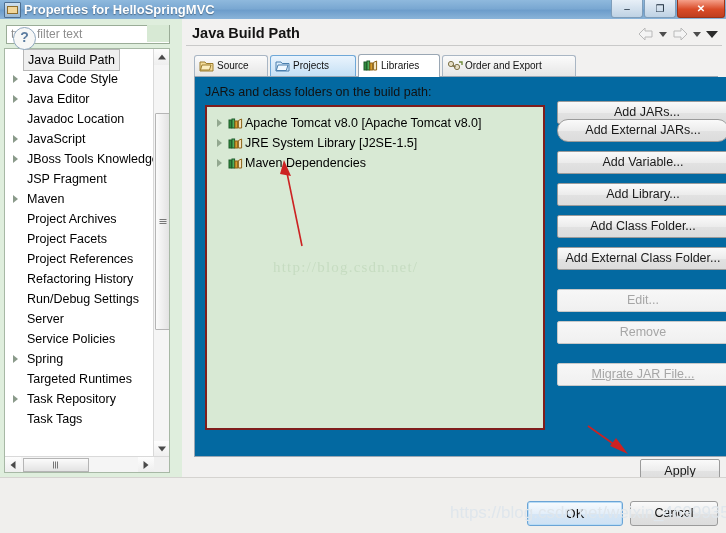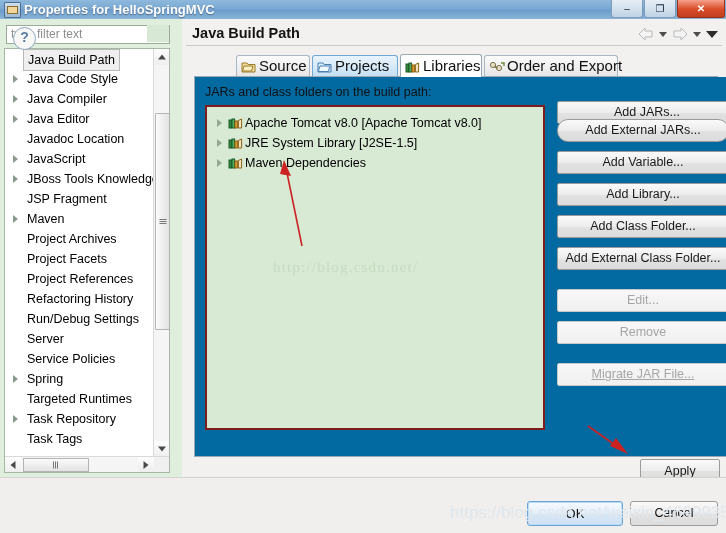--- a/index.html
+++ b/index.html
@@ -197,25 +197,24 @@
   .tabstrip {
     position: absolute; left: 12px; top: 36px; width: 524px; height: 22px;
   }
   .tab {
     position: absolute; top: 0; height: 21px;
     box-sizing: border-box;
     border: 1px solid #a9b6c4;
     border-bottom: none;
     border-radius: 3px 3px 0 0;
     background: linear-gradient(to bottom,#fbfbfb,#e6e6e6);
-    font-size: 15px; color: #111;
+    font-size: 10px; color: #111;
     padding-left: 22px; padding-right: 22px;
     line-height: 20px;
     white-space: nowrap;
-    margin-left: 42px;
   }
   .tab.active {
     background: #ffffff;
     border-color: #9aa7b4;
     height: 23px; line-height: 21px;
     z-index: 3;
   }
   .tab.hi {
     background: linear-gradient(to bottom,#eaf4fd,#c5e0f5);
     border-color: #6fa8d8;
@@ -359,21 +358,20 @@
   <div class="sidebar">
     <div class="filter-wrap">
       <input class="filter-input" type="text" placeholder="type filter text" style="">
       <div class="filter-green"></div>
     </div>
 
     <div class="tree-box">
       <div class="tree-list" id="treeList">
           <div class="tree-item sel"><span class="lbl">Java Build Path</span></div>
           <div class="tree-item"><span class="arrow"></span><span class="lbl">Java Code Style</span></div>
-          <div class="tree-item"><span class="arrow"></span><span class="lbl">Java Compiler</span></div>
           <div class="tree-item"><span class="arrow"></span><span class="lbl">Java Editor</span></div>
           <div class="tree-item"><span class="lbl">Javadoc Location</span></div>
           <div class="tree-item"><span class="arrow"></span><span class="lbl">JavaScript</span></div>
           <div class="tree-item"><span class="arrow"></span><span class="lbl">JBoss Tools Knowledge</span></div>
           <div class="tree-item"><span class="lbl">JSP Fragment</span></div>
           <div class="tree-item"><span class="arrow"></span><span class="lbl">Maven</span></div>
           <div class="tree-item"><span class="lbl">Project Archives</span></div>
           <div class="tree-item"><span class="lbl">Project Facets</span></div>
           <div class="tree-item"><span class="lbl">Project References</span></div>
           <div class="tree-item"><span class="lbl">Refactoring History</span></div>
@@ -442,21 +440,21 @@
         <div class="tab hi" style="left: 76px; width: 86px;"><span class="ticon"><svg width="15" height="14" viewBox="0 0 15 14">
               <path d="M1 3h5l1.2 1.5H14V12H1z" fill="#d9ecfb" stroke="#4a7fae"></path>
               <path d="M3 6h10l-1.7 5.5H1.3z" fill="#f0f8ff" stroke="#4a7fae"></path>
             </svg></span><span>Projects</span></div>
         <div class="tab active" style="left: 164px; width: 82px; top: -1px;"><span class="ticon"><svg width="15" height="14" viewBox="0 0 15 14">
               <rect x="1" y="4" width="2.6" height="8" fill="#2f8a3d" stroke="#1d5b28"></rect>
               <rect x="4" y="3" width="2.6" height="9" fill="#4fae5d" stroke="#1d5b28"></rect>
               <rect x="7" y="5" width="2.4" height="7" fill="#e0a32e" stroke="#8d6317"></rect>
               <path d="M10.4 4.5 L13.6 3 L13.6 12 L10.4 12 Z" fill="#f2e4bf" stroke="#8d6317"></path>
             </svg></span><span>Libraries</span></div>
-        <div class="tab" style="left: 248px; width: 134px; text-align: right;"><span class="ticon"><svg width="16" height="14" viewBox="0 0 16 14">
+        <div class="tab" style="left: 248px; width: 134px;"><span class="ticon"><svg width="16" height="14" viewBox="0 0 16 14">
               <circle cx="4" cy="5" r="2.6" fill="#e8e0c8" stroke="#7d7148"></circle>
               <circle cx="10" cy="8" r="2.6" fill="#e8e0c8" stroke="#7d7148"></circle>
               <path d="M5.5 6.5 L8.5 8" stroke="#7d7148" stroke-width="1.4"></path>
               <path d="M12 3 L15 3 L15 6" stroke="#6f8a3a" stroke-width="1.4" fill="none"></path>
             </svg></span><span>Order and Export</span></div>
       </div>
     <div class="tabline"></div>
 
     <div class="tabcontent">
       <div class="tc-label">JARs and class folders on the build path:</div>

